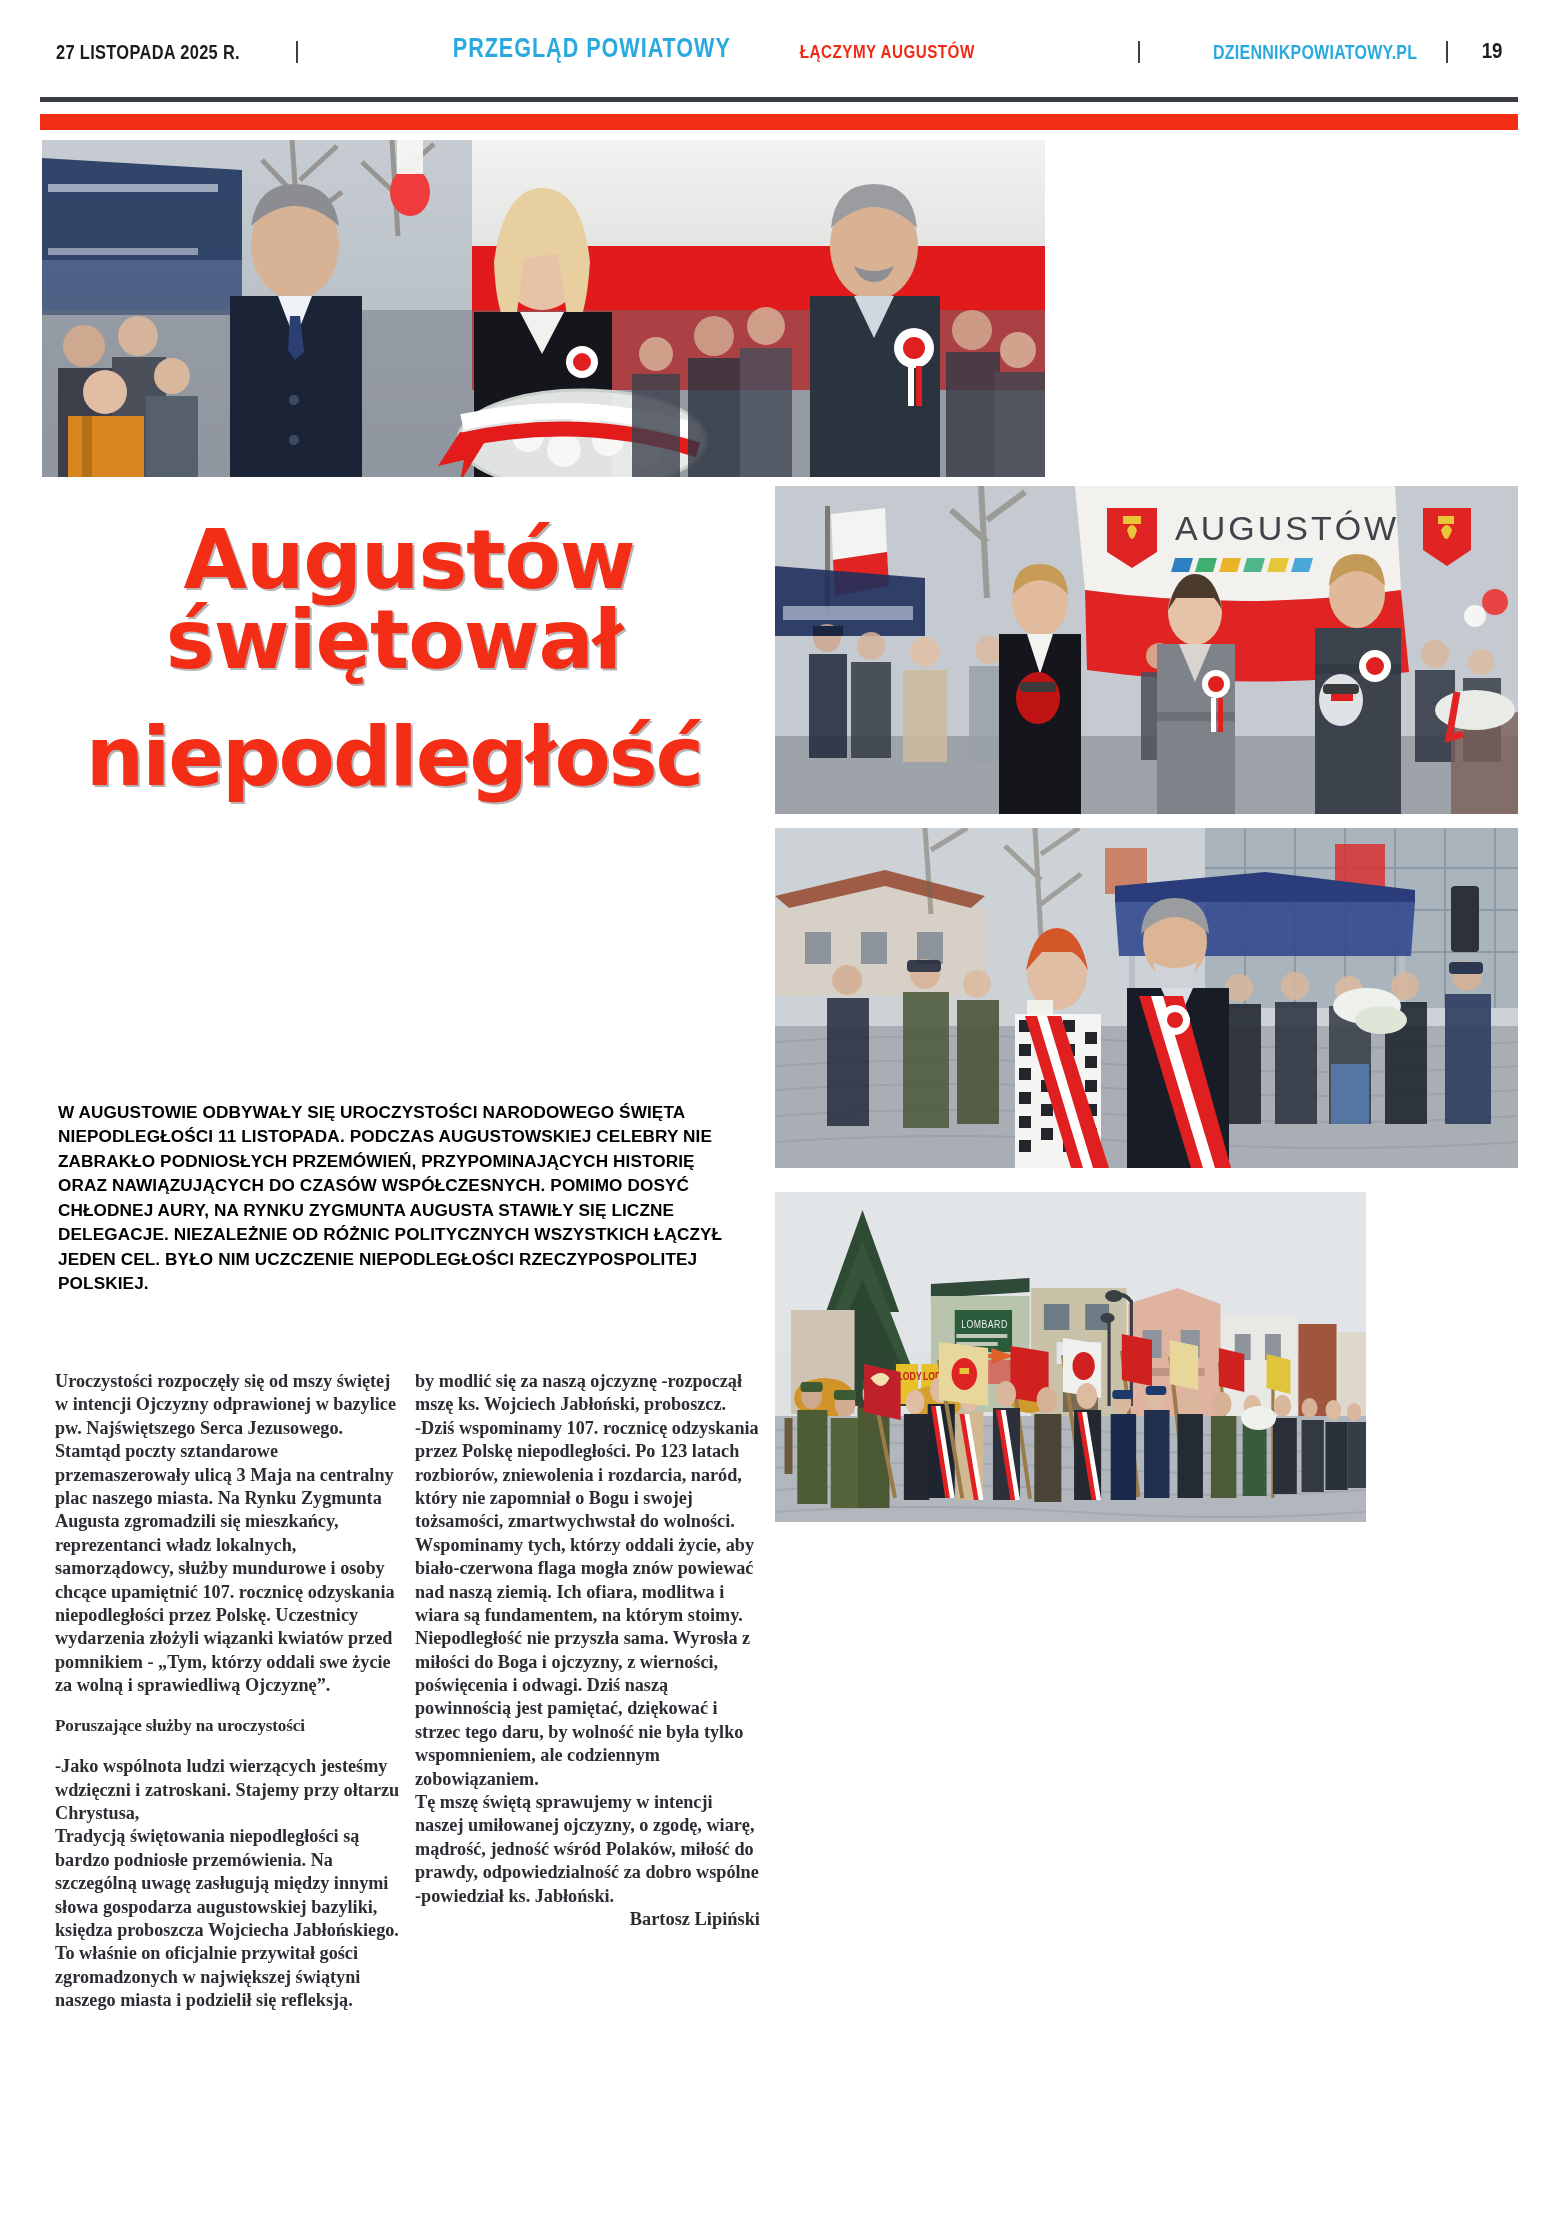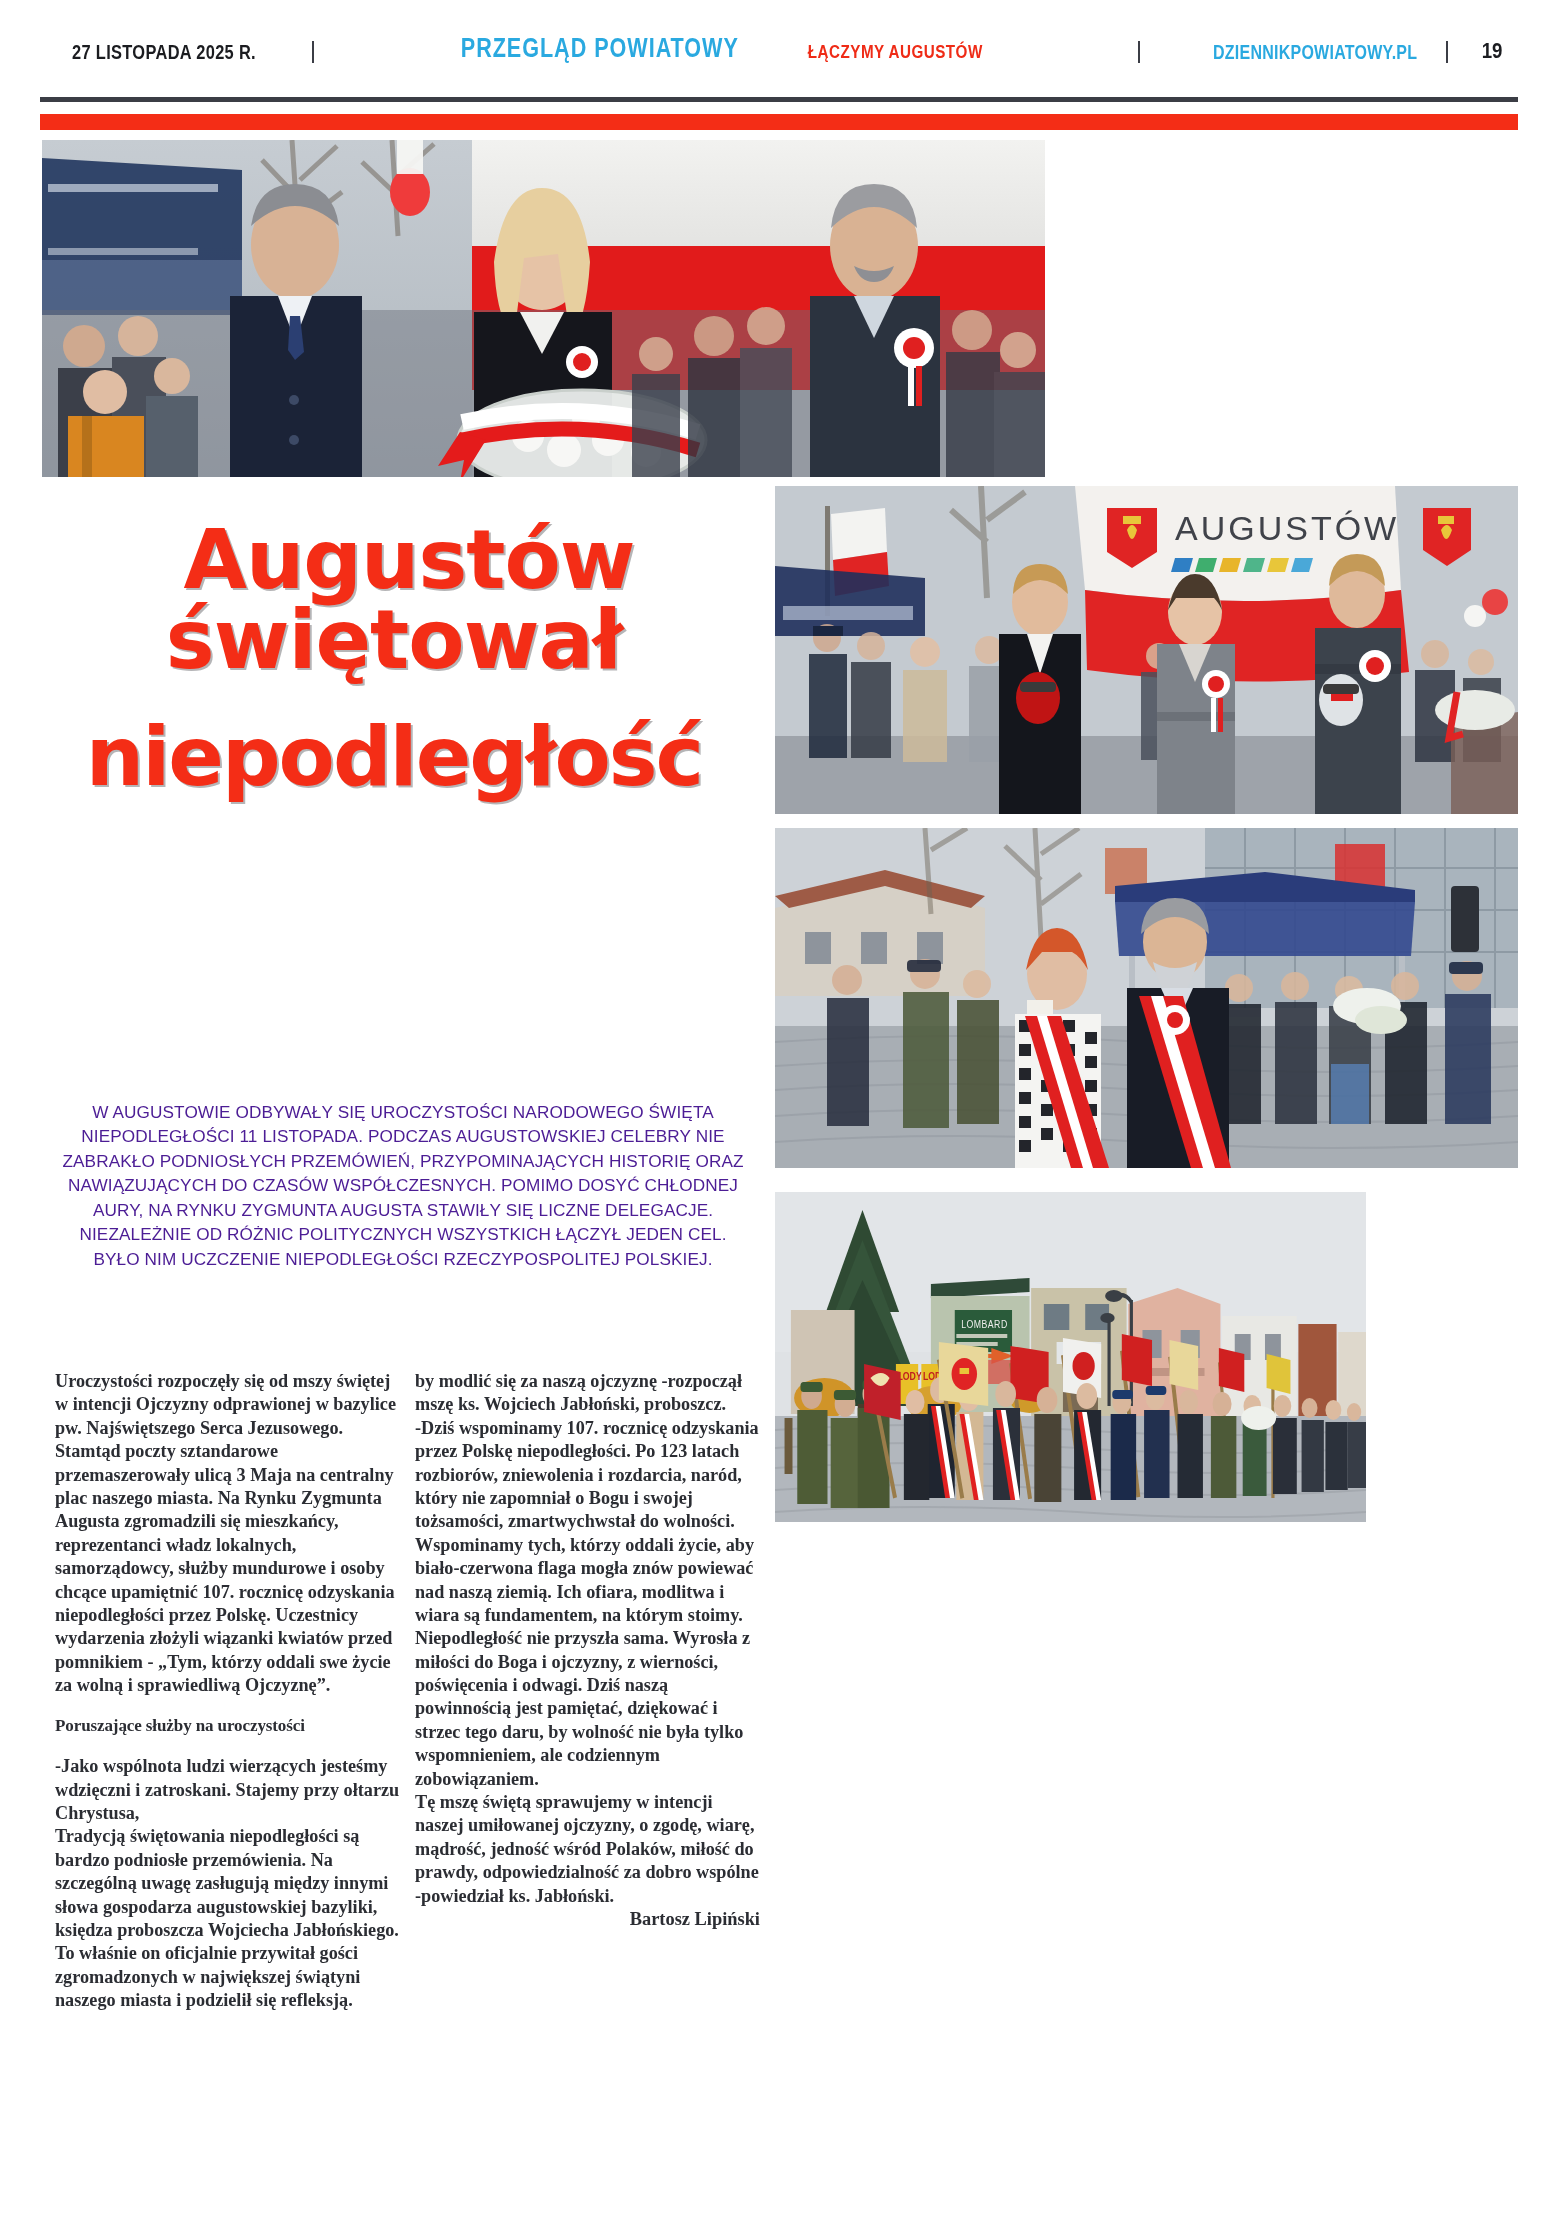--- a/index.html
+++ b/index.html
@@ -26,21 +26,21 @@
   }
 
   
   .masthead {
     position: absolute;
     left: 0; top: 0;
     width: 1558px;
     height: 72px;
     display: flex;
     align-items: flex-end;
-    padding: 0 56px 8px 72px;
+    padding: 0 56px 8px 56px;
   }
 
   .mh-date {
     font-family: "Liberation Sans", "DejaVu Sans", sans-serif;
     font-weight: 700;
     font-size: 20px;
     letter-spacing: 0.4px;
     color: #1b1c20;
     white-space: nowrap;
     transform: scaleX(0.82);
@@ -158,27 +158,26 @@
   }
   .headline .hl-line { display: block; white-space: nowrap; }
   .hl-1 { padding-left: 30px; }
   .hl-3 { letter-spacing: -2px; margin-top: 36px; }
 
   
   .lead {
     position: absolute;
     left: 58px; top: 1100px;
     width: 690px;
-    text-align: center;
     font-family: "Liberation Sans", "DejaVu Sans", sans-serif;
-    font-weight: 400;
+    font-weight: 700;
     font-size: 17.2px;
     line-height: 1.42;
     letter-spacing: 0.1px;
-    color: #4c1d95;
+    color: #000000;
   }
 
   
   .col {
     position: absolute;
     top: 1370px;
     width: 345px;
     font-family: "Liberation Serif", "DejaVu Serif", serif;
     font-size: 18.2px;
     line-height: 1.285;

